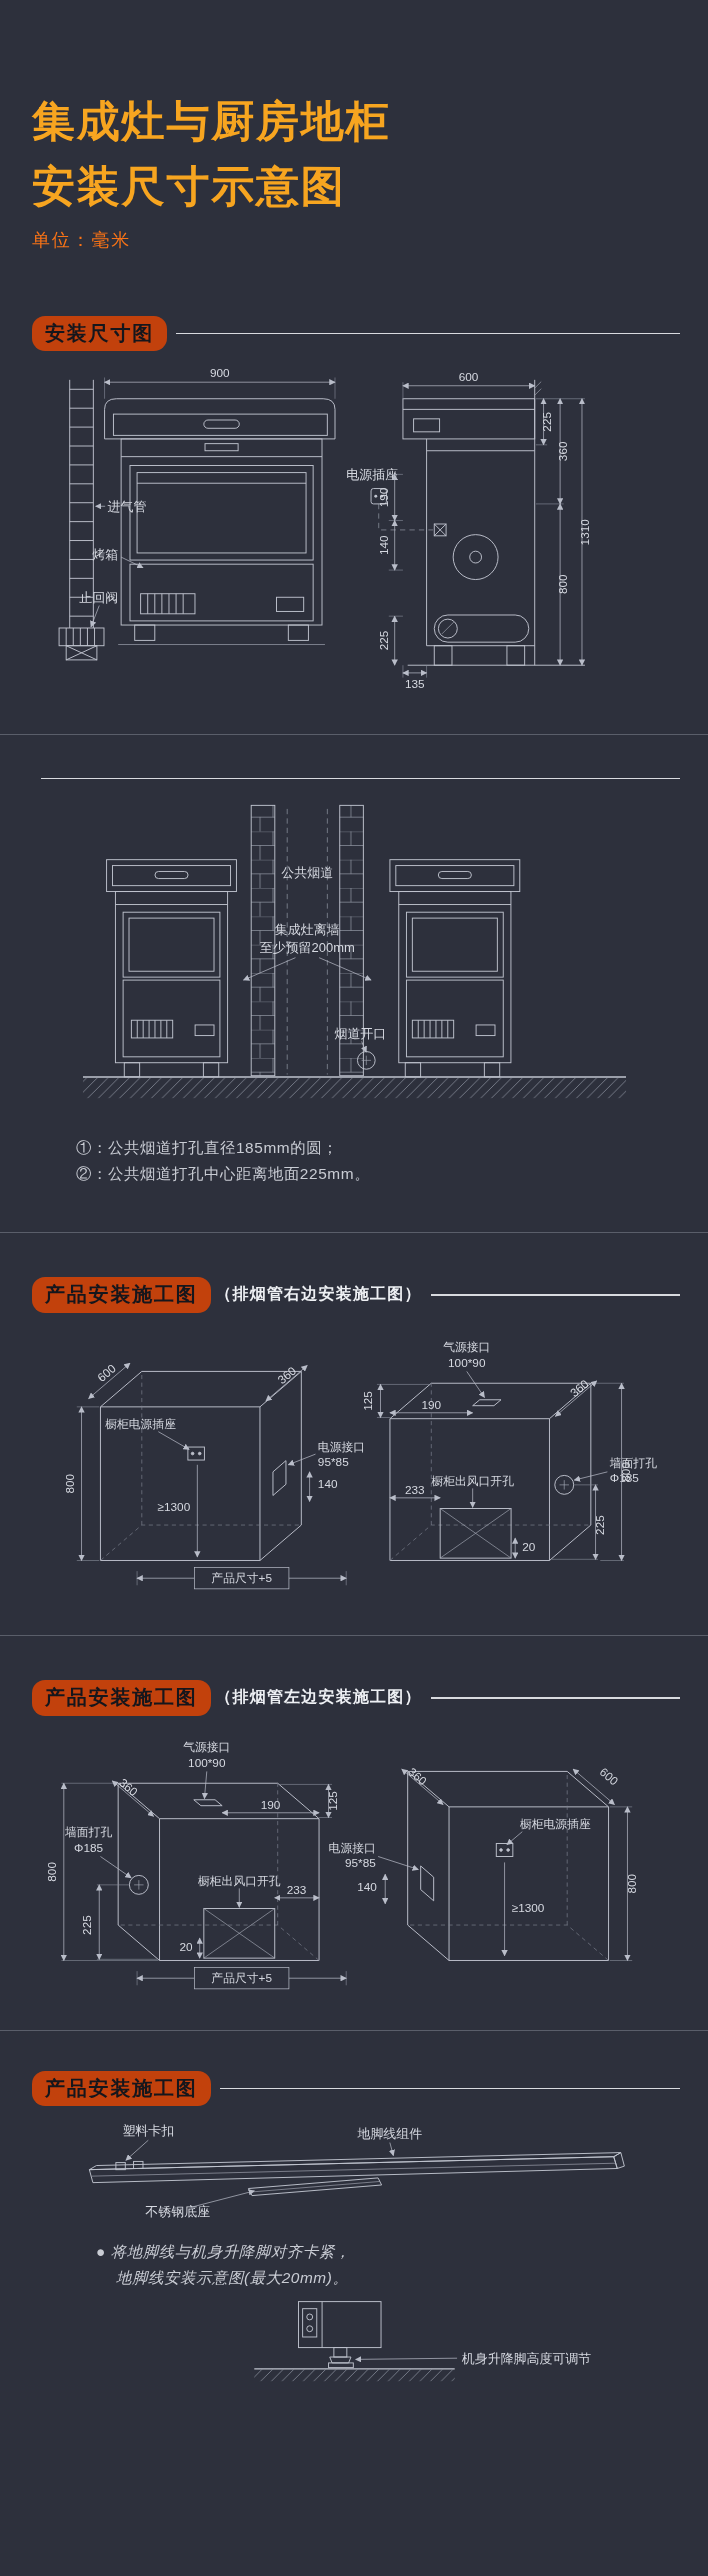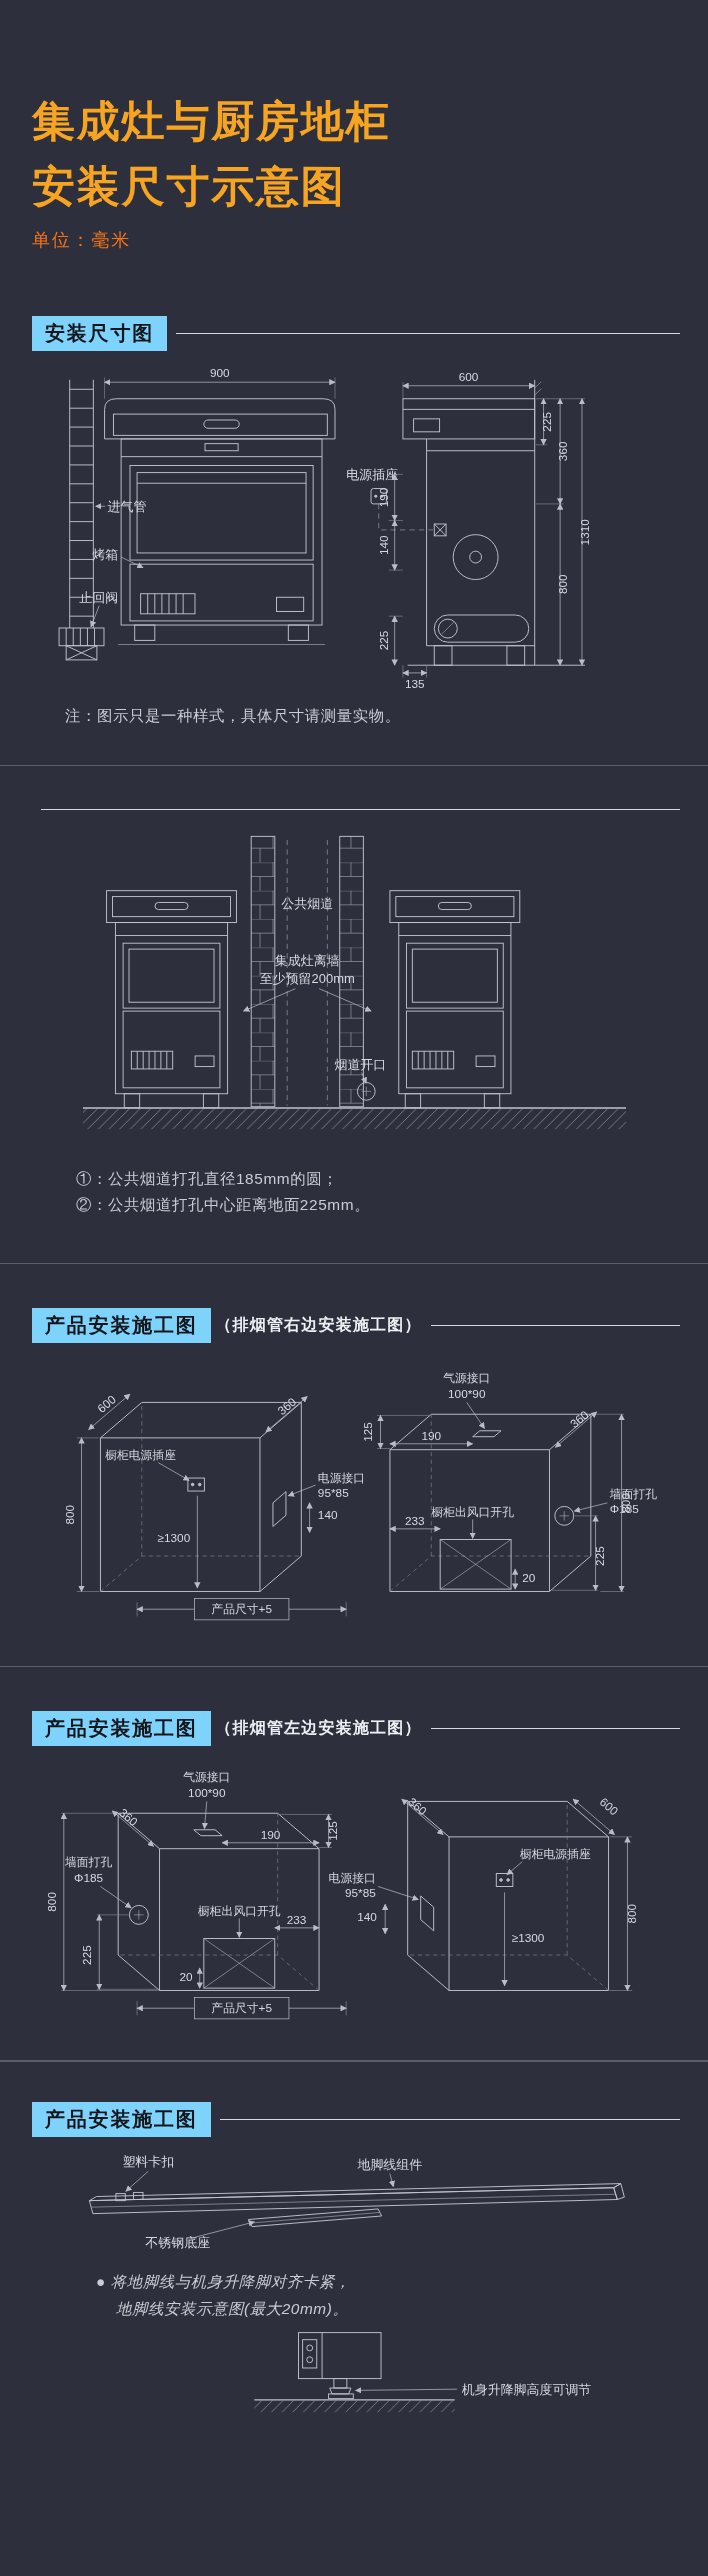--- a/index.html
+++ b/index.html
@@ -6,22 +6,22 @@
   body{
     width:709px; height:2576px; overflow:hidden; position:relative;
     background:#2d303c;
     font-family:"Liberation Sans", sans-serif;
   }
   .page{ position:relative; width:709px; height:1956px; }
   .top-header{ padding:89px 0 0 32px; }
   .title-line{ color:#f7a520; font-size:43px; font-weight:bold; line-height:1.5; letter-spacing:1.8px; }
   .unit{ color:#f97316; font-size:18px; margin-top:10px; letter-spacing:1.8px; }
   .sec-head{ display:flex; align-items:center; margin:0 29.5px 0 32px; }
-  .sec-head .box{ background:#7dd3fc; color:#15161c; font-weight:bold; font-size:20px;
-    padding:4.1px 13px; letter-spacing:1.8px; flex:0 0 auto; }
+  .sec-head .box{ background:#c2410c; color:#15161c; font-weight:bold; font-size:20px;
+    padding:4.1px 13px; letter-spacing:1.8px; flex:0 0 auto;border-radius:13px; }
   .sec-head .after{ color:#eef0f4; font-weight:bold; font-size:16px; letter-spacing:1.2px; margin-left:4.7px; }
   .sec-head .rule{ flex:1 1 auto; height:1.2px; background:#d8dadf; margin-left:9.4px; }
   .divider{ height:1.2px; background:#5a5e6a; width:100%; }
   .note{ color:#c9ccd4; font-size:15.4px; letter-spacing:0.6px; line-height:1.7; }
   svg{ display:block; }
   svg text{ font-family:"Liberation Sans", sans-serif; }
   .dim{ fill:#d6d9e1; font-size:20px; }
   .lbl{ fill:#d6d9e1; font-size:22px; }
   .lbl2{ fill:#d6d9e1; font-size:20px; }
   .ln{ stroke:#bfc3ce; stroke-width:1.6; fill:none; }
@@ -190,21 +190,20 @@
         <text class="dim" x="932" y="101" text-anchor="middle" transform="rotate(-90 932 101)">225</text>
         <line class="dl" x1="948" y1="62" x2="948" y2="240"></line>
         <text class="dim" x="960" y="151" text-anchor="middle" transform="rotate(-90 960 151)">360</text>
         <line class="dl" x1="948" y1="240" x2="948" y2="513"></line>
         <text class="dim" x="960" y="376" text-anchor="middle" transform="rotate(-90 960 376)">800</text>
         <line class="dl" x1="985" y1="62" x2="985" y2="513"></line>
         <text class="dim" x="997" y="288" text-anchor="middle" transform="rotate(-90 997 288)">1310</text>
       </g>
     </svg>
 
-    <div class="note" style="margin:4.7px 0 0 65px;">注：图示只是一种样式，具体尺寸请测量实物。</div>
   </div>
 
   <div class="divider" style="margin-top:35px;"></div>
 
   <div style="margin-top:43px;">
     <div class="sec-head">
       <div class="rule"></div>
     </div>
 
     <svg width="709" height="304" viewBox="0 0 1200 515" style="margin-top:23.6px;">

